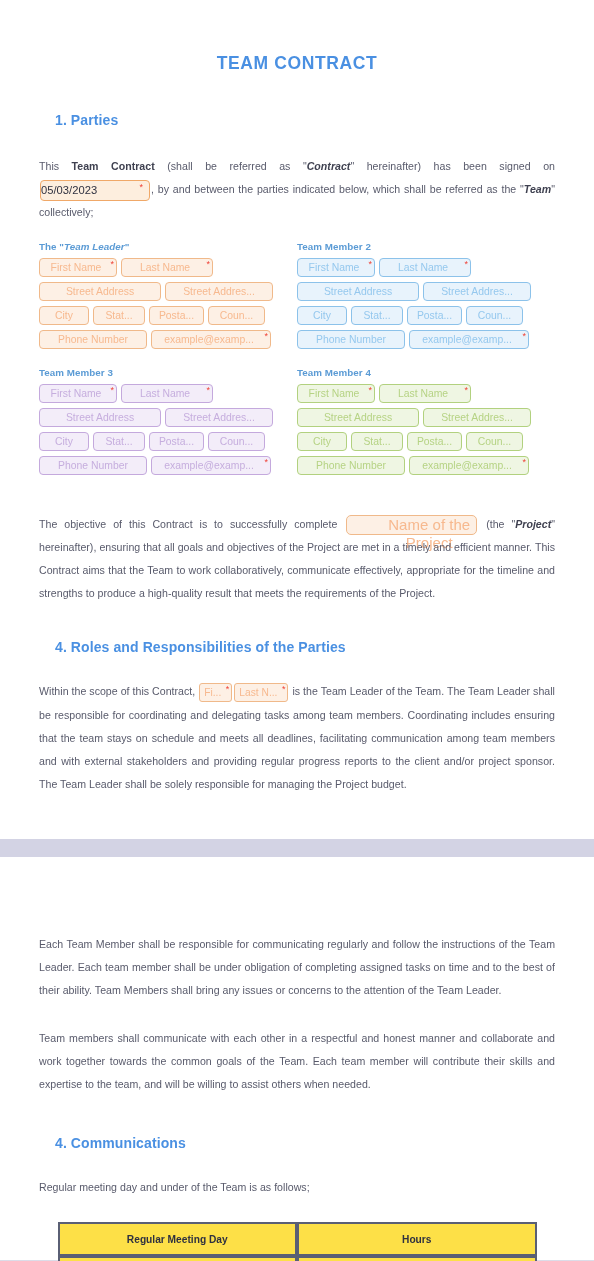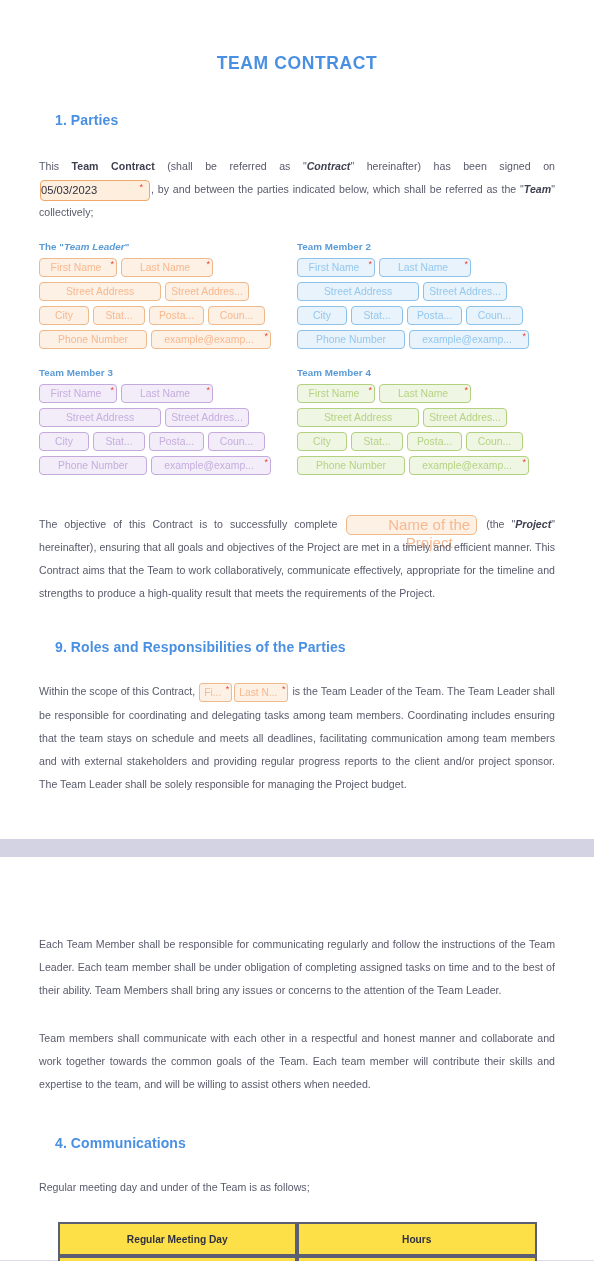--- a/index.html
+++ b/index.html
@@ -192,21 +192,21 @@
   .lbl-purple { color: #5b9bd5; }
   .lbl-green  { color: #5b9bd5; }
   .party-label i { font-style: italic; }
 
   .fld-row { margin-bottom: 5px; line-height: 0; }
   .fld-row .fld { margin-right: 4px; }
 
   .w-fname { width: 78px; }
   .w-lname { width: 92px; }
   .w-street1 { width: 122px; }
-  .w-street2 { width: 84px; }
+  .w-street2 { width: 108px; }
   .w-city { width: 50px; }
   .w-state { width: 52px; }
   .w-postal { width: 55px; }
   .w-country { width: 57px; }
   .w-phone { width: 108px; }
   .w-email { width: 120px; }
 
   
   table.meeting-table {
     border-collapse: separate;
@@ -322,21 +322,21 @@
 
     </div>
 
     <div style="height:10px"></div>
 
     <div style="height:10px"></div>
     <p class="body-text"><span>The objective of this Contract is to successfully complete </span><span class="project-fld">Name of the Project</span><span> (the "</span><i class="em">Project</i><span>" hereinafter), ensuring that all goals and objectives of the Project are met in a timely and efficient manner. This Contract aims that the Team to work collaboratively, communicate effectively, appropriate for the timeline and strengths to produce a high-quality result that meets the requirements of the Project.</span></p>
 
     <div style="height:18px"></div>
 
-    <h2 class="section-heading">9. Roles and Responsibilities of the Parties</h2>
+    <h2 class="section-heading">4. Roles and Responsibilities of the Parties</h2>
     <div style="height:9px"></div>
     <p class="body-text"><span>Within the scope of this Contract, </span><span class="inline-small"><span>Fi...</span><span class="ast">*</span></span><span class="inline-small"><span>Last N...</span><span class="ast">*</span></span><span> is the Team Leader of the Team. The Team Leader shall be responsible for coordinating and delegating tasks among team members. Coordinating includes ensuring that the team stays on schedule and meets all deadlines, facilitating communication among team members and with external stakeholders and providing regular progress reports to the client and/or project sponsor. The Team Leader shall be solely responsible for managing the Project budget.</span></p>
 
   </div>
 
   <div class="page-gap"></div>
 
   <div class="page page-two">
 
     <div style="height:75px"></div>

